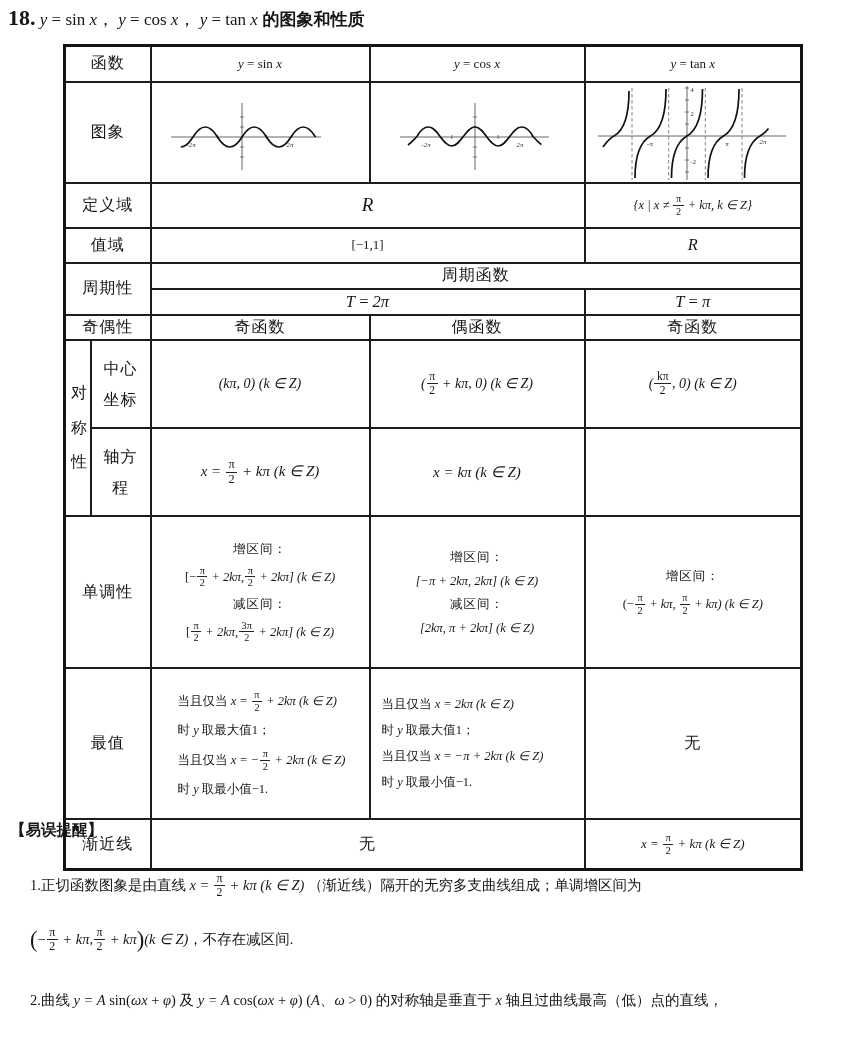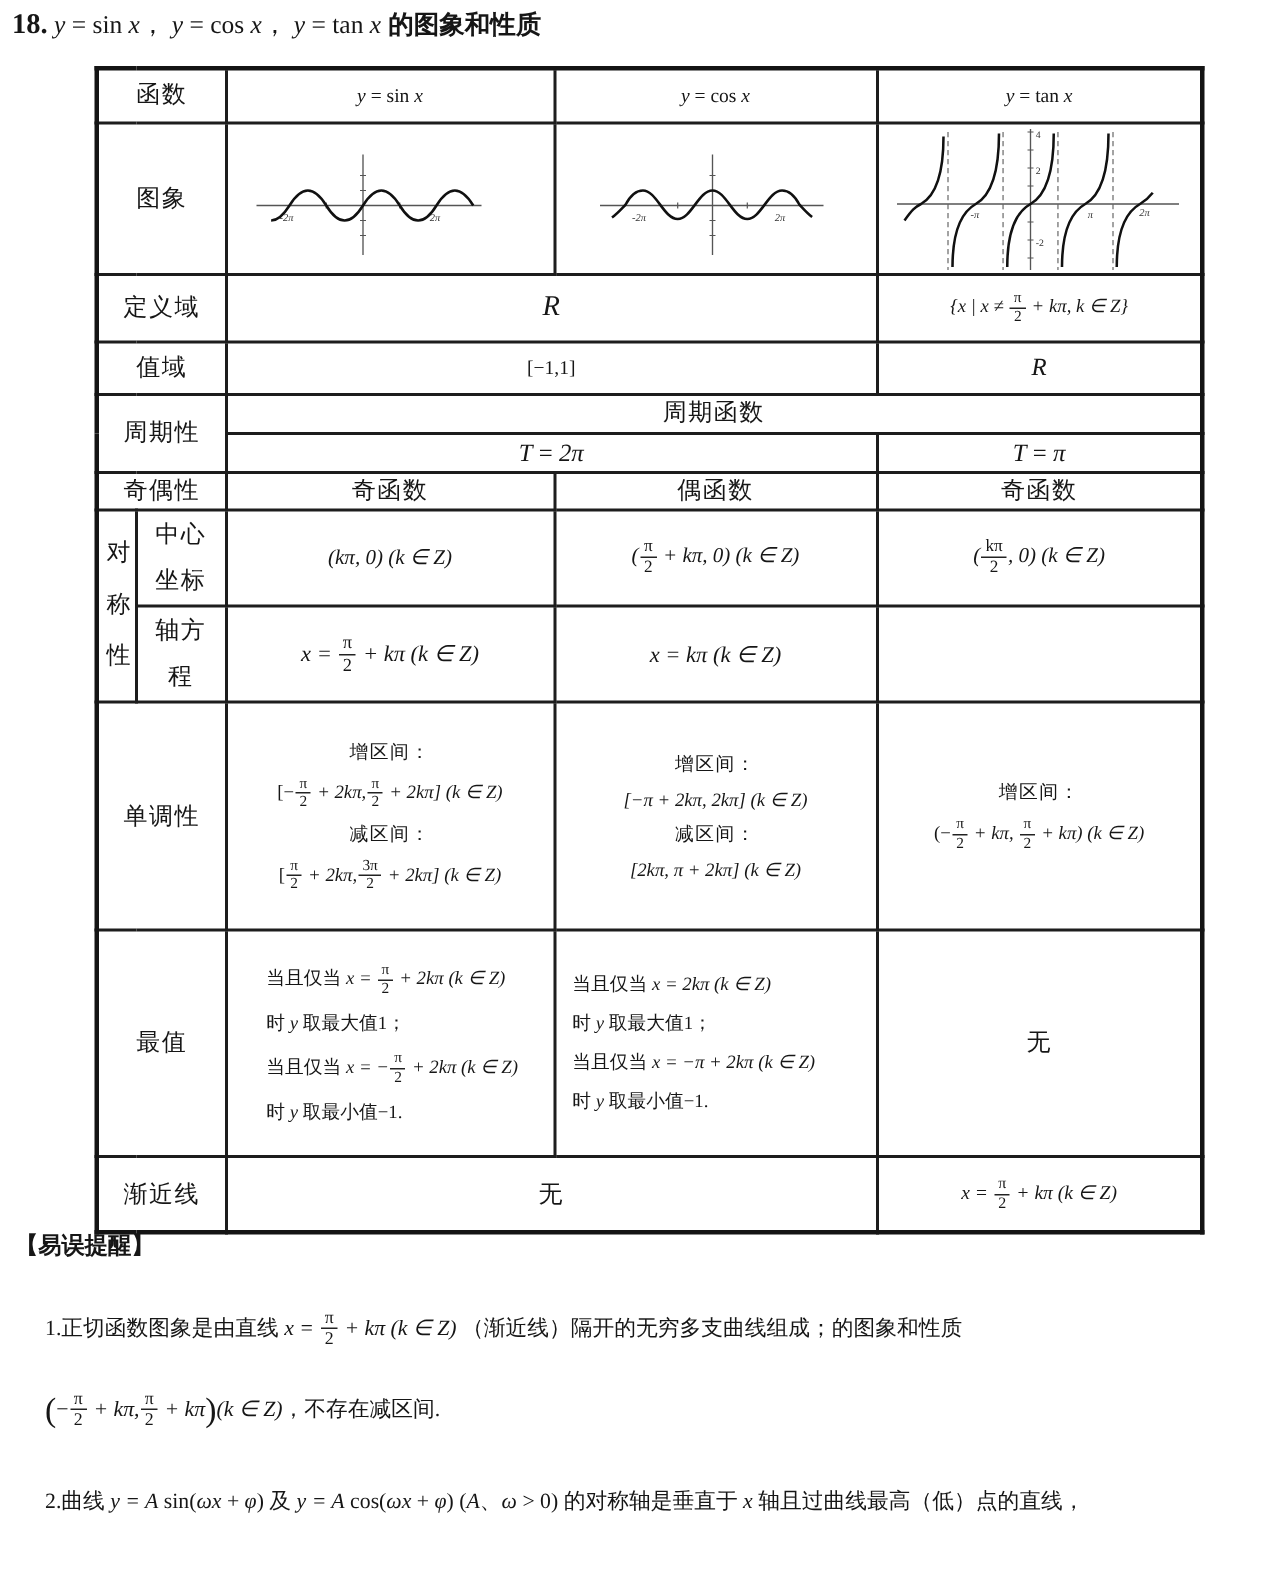--- a/index.html
+++ b/index.html
@@ -1,28 +1,28 @@
 <!DOCTYPE html>
 <html><head>
 <meta charset="utf-8">
 <style>
   html,body{margin:0;padding:0;background:#ffffff;}
   body{width:852px;height:1057px;position:relative;font-family:"Liberation Serif",serif;color:#161616;}
   .page{position:absolute;left:0;top:0;width:852px;height:1057px;background:#ffffff;overflow:hidden;}
 
   .title{position:absolute;left:8px;top:5px;font-size:17px;white-space:nowrap;}
-  .title .b{font-size:19px;}
+  .title .b{font-size:22px;}
 
   table{position:absolute;left:63px;top:44px;width:737px;border-collapse:collapse;table-layout:fixed;background:#fff;border:3px solid #141414;}
   td{border:2px solid #1d1d1d;text-align:center;vertical-align:middle;padding:1px 2px;overflow:hidden;}
   .gcell{padding:0;}
 
   .lab{font-size:16px;font-style:normal;letter-spacing:1px;}
   .vlab{padding:0 5px;word-break:break-all;line-height:2.15;letter-spacing:0;}
-  .wrap2{word-break:break-all;line-height:1.95;padding:0 10px;letter-spacing:1px;margin-left:13px;}
+  .wrap2{word-break:break-all;line-height:1.95;padding:12px 10px;letter-spacing:1px;margin-left:13px;}
 
   
   .it{font-style:italic;}
   .rm{font-style:normal;}
   .b{font-weight:bold;font-style:normal;}
   .hb{font-weight:bold;font-style:normal;font-family:"Liberation Sans","Liberation Serif",sans-serif;}
   .bp{font-style:normal;font-size:1.55em;vertical-align:-0.14em;font-weight:400;}
   .frac{display:inline-block;vertical-align:-0.52em;text-align:center;line-height:1.12;font-size:0.82em;margin:0 1px;}
   .frac .num{display:block;border-bottom:1px solid #222;padding:0 2.5px;}
   .frac .den{display:block;}
@@ -205,17 +205,17 @@
 
       <tr style="height:50px">
         <td colspan="2" class="lab">渐近线</td>
         <td colspan="2" class="lab">无</td>
         <td class="f13"><span class="it">x = </span><span class="frac"><span class="num">π</span><span class="den">2</span></span><span class="it"> + kπ (k ∈ Z)</span></td>
       </tr>
     </tbody>
   </table>
 
   <div class="notes-heading">【易误提醒】</div>
-  <div class="note n1a"><span class="rm">1.正切函数图象是由直线 </span><span class="it">x = </span><span class="frac"><span class="num">π</span><span class="den">2</span></span><span class="it"> + kπ (k ∈ Z)</span><span class="rm"> （渐近线）隔开的无穷多支曲线组成；的图象和性质</span></div>
+  <div class="note n1a"><span class="rm">1.正切函数图象是由直线 </span><span class="it">x = </span><span class="frac"><span class="num">π</span><span class="den">2</span></span><span class="it"> + kπ (k ∈ Z)</span><span class="rm"> （渐近线）隔开的无穷多支曲线组成；单调增区间为</span></div>
   <div class="note n1b"><span class="bp">(</span><span class="rm">−</span><span class="frac"><span class="num">π</span><span class="den">2</span></span><span class="it"> + kπ,</span><span class="frac"><span class="num">π</span><span class="den">2</span></span><span class="it"> + kπ</span><span class="bp">)</span><span class="it">(k ∈ Z)</span><span class="rm">，不存在减区间.</span></div>
   <div class="note n2a"><span class="rm">2.曲线 </span><span class="it">y = A</span><span class="rm"> sin(</span><span class="it">ωx</span><span class="rm"> + </span><span class="it">φ</span><span class="rm">)</span><span class="rm"> 及 </span><span class="it">y = A</span><span class="rm"> cos(</span><span class="it">ωx</span><span class="rm"> + </span><span class="it">φ</span><span class="rm">) (</span><span class="it">A</span><span class="rm">、</span><span class="it">ω</span><span class="rm"> &gt; 0)</span><span class="rm"> 的对称轴是垂直于 </span><span class="it">x</span><span class="rm"> 轴且过曲线最高（低）点的直线，</span></div>
 
 </div>
 
 </body></html>

